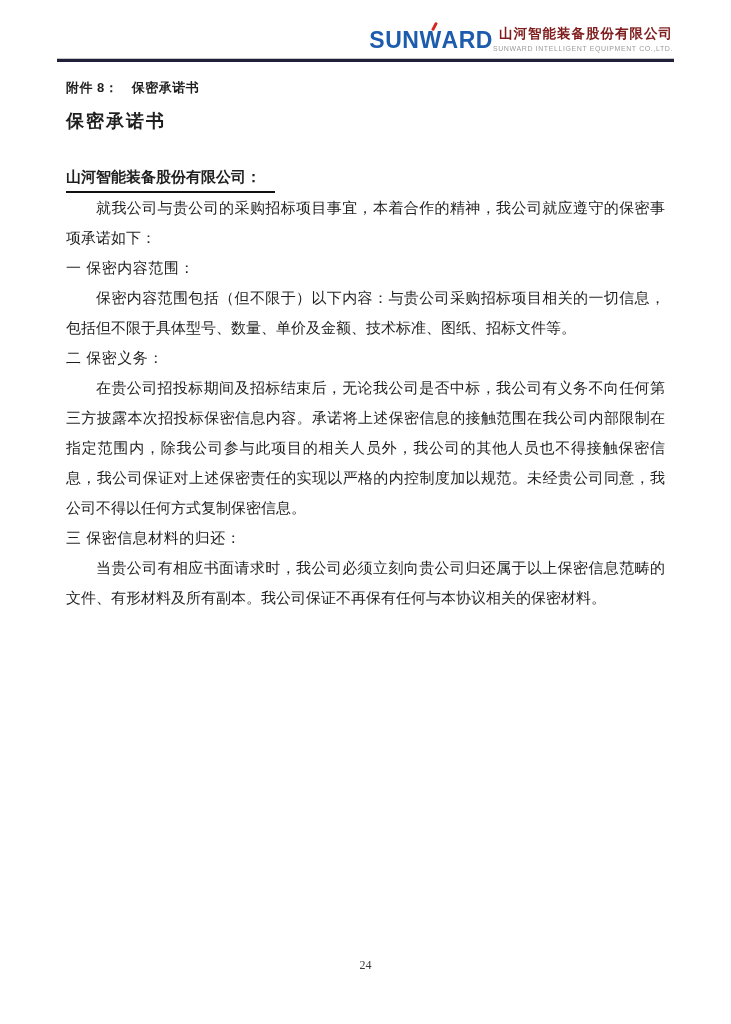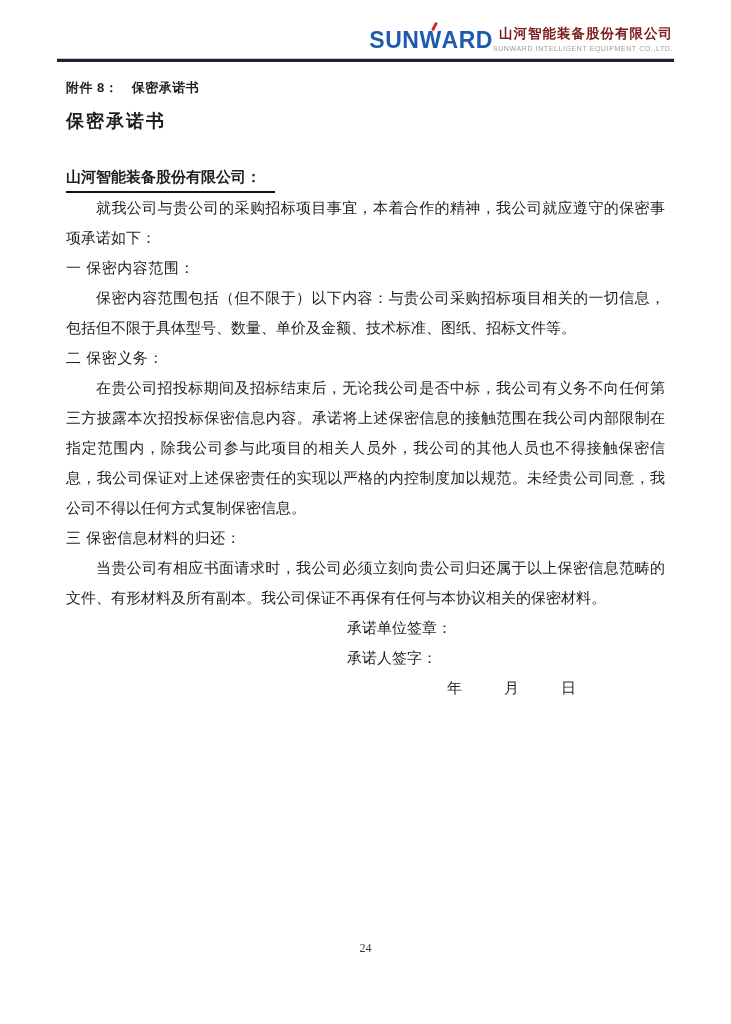--- a/index.html
+++ b/index.html
@@ -95,21 +95,21 @@
     font-weight: normal;
     letter-spacing: 0.5px;
   }
   
   .signature { margin-left: 281px; }
   .signature-line { line-height: 30px; }
   .date-line { margin-left: 100px; letter-spacing: 4px; }
   
   .page-footer {
     position: absolute;
-    bottom: 68px;
+    bottom: 51px;
     left: 0;
     width: 100%;
     text-align: center;
     font-size: 12px;
     color: #3a3a3a;
   }
 </style>
 </head>
 <body>
 
@@ -146,25 +146,20 @@
       <div class="section-heading">二 保密义务：</div>
       <p class="para indent">在贵公司招投标期间及招标结束后，无论我公司是否中标，我公司有义务不向任何第三方披露本次招投标保密信息内容。承诺将上述保密信息的接触范围在我公司内部限制在指定范围内，除我公司参与此项目的相关人员外，我公司的其他人员也不得接触保密信息，我公司保证对上述保密责任的实现以严格的内控制度加以规范。未经贵公司同意，我公司不得以任何方式复制保密信息。</p>
     </div>
 
     <div class="section">
       <div class="section-heading">三 保密信息材料的归还：</div>
       <p class="para indent">当贵公司有相应书面请求时，我公司必须立刻向贵公司归还属于以上保密信息范畴的文件、有形材料及所有副本。我公司保证不再保有任何与本协议相关的保密材料。</p>
     </div>
 
 
-    <div class="signature">
-      <div class="signature-line">承诺单位签章：</div>
-      <div class="signature-line">承诺人签字：</div>
-      <div class="signature-line date-line">年　　月　　日</div>
-    </div>
 
   </main>
 
   <footer class="page-footer">
     <span>24</span>
   </footer>
 
 </div>
 
 </body></html>

